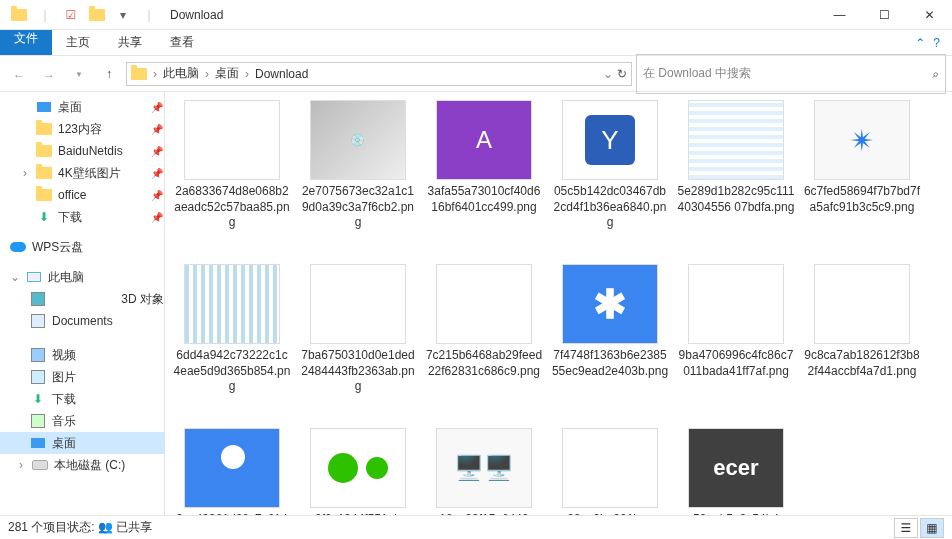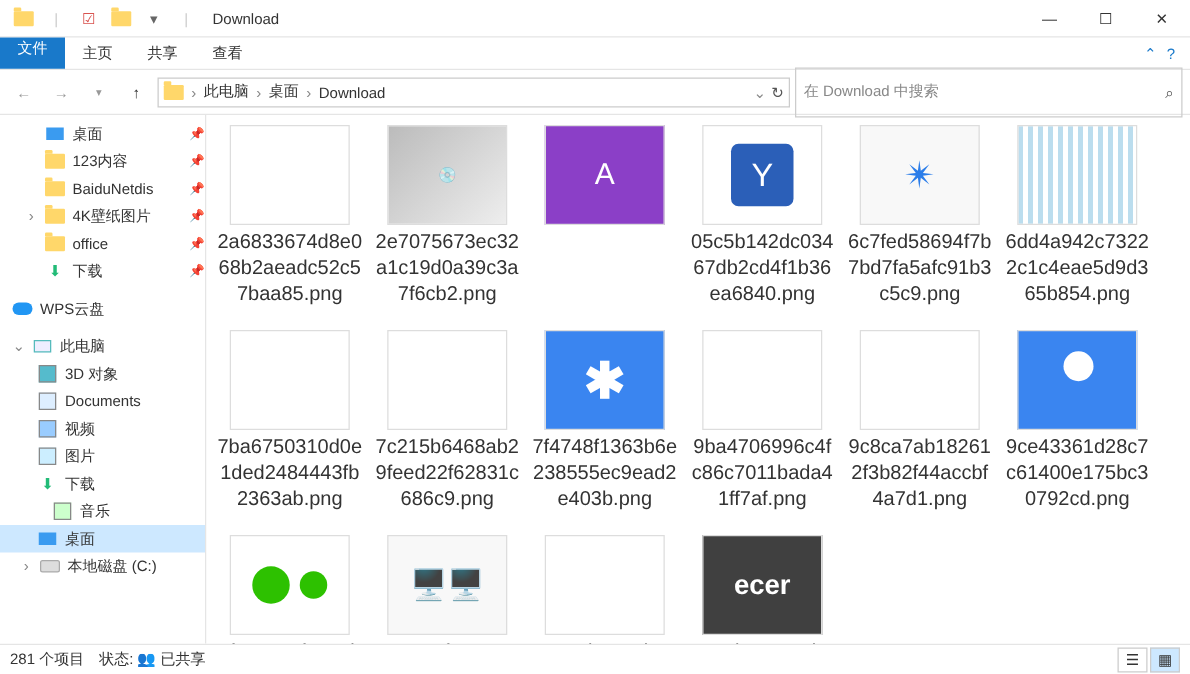--- a/index.html
+++ b/index.html
@@ -37,24 +37,24 @@
 .tree-item.active { background: #cde8ff; }
 .tree-item.header { font-weight: normal; padding-left: 10px; }
 .tree-icon { width: 16px; height: 16px; display: flex; align-items: center; justify-content: center; }
 .tree-label { white-space: nowrap; overflow: hidden; text-overflow: ellipsis; flex: 1; }
 .pin { color: #888; font-size: 10px; }
 .expand { color: #888; width: 10px; text-align: center; }
 
 .content { flex: 1; overflow: auto; padding: 8px; display: grid; grid-template-columns: repeat(auto-fill, 118px); grid-auto-rows: 158px; gap: 6px 8px; align-content: start; }
 .file { display: flex; flex-direction: column; align-items: center; text-align: center; }
 .thumb { width: 96px; height: 80px; border: 1px solid #ddd; background: #f8f8f8; display: flex; align-items: center; justify-content: center; margin-bottom: 4px; overflow: hidden; }
-.fname { font-size: 16px; color: #333; word-break: break-all; line-height: 1.3; max-height: 62px; overflow: hidden; }
-
-
-.statusbar { height: 24px; border-top: 1px solid #e5e5e5; display: flex; align-items: center; padding: 0 8px; gap: 12px; font-size: 12px; color: #333; background: #fff; position: absolute; bottom: 0; left: 0; right: 0; }
+.fname { font-size: 12px; color: #333; word-break: break-all; line-height: 1.3; max-height: 62px; overflow: hidden; }
+
+
+.statusbar { height: 24px; border-top: 1px solid #e5e5e5; display: flex; align-items: center; padding: 0 8px; font-size: 12px; color: #333; background: #fff; position: absolute; bottom: 0; left: 0; right: 0; }
 .statusbar .views { margin-left: auto; display: flex; gap: 2px; }
 .view-btn { width: 24px; height: 20px; border: 1px solid #ccc; display: flex; align-items: center; justify-content: center; }
 
 
 .folder-icon { width: 16px; height: 12px; background: #ffd76a; border-radius: 1px; position: relative; }
 .folder-icon::before { content: ""; position: absolute; top: -3px; left: 0; width: 6px; height: 3px; background: #ffd76a; border-radius: 1px 1px 0 0; }
 .drive-icon { width: 16px; height: 10px; background: #ddd; border: 1px solid #aaa; border-radius: 2px; }
 .pc-icon { width: 14px; height: 10px; border: 1px solid #5bb; background: #eef; }
 .square-icon { width: 14px; height: 14px; border: 1px solid #888; }
 .blue-sq { width: 14px; height: 10px; background: #3a9bf0; }
@@ -193,51 +193,51 @@
     </div>
     <div style="height:8px"></div>
     <div class="tree-item header">
       <span class="expand">⌄</span>
       <span class="tree-icon">
           <div class="pc-icon"></div>
         </span>
       <span class="tree-label">此电脑</span>
     </div>
     <div id="pc-list">
-        <div class="tree-item" style="padding-left: 30px;">
+        <div class="tree-item" style="padding-left: 30px; text-align: right;">
           <span class="tree-icon">
             <div class="square-icon" style="background:#5bc"></div>
           </span>
           <span class="tree-label">3D 对象</span>
         </div>
         <div class="tree-item" style="padding-left: 30px;">
           <span class="tree-icon">
             <div class="square-icon" style="background:#def"></div>
           </span>
           <span class="tree-label">Documents</span>
         </div>
-        <div class="tree-item" style="padding-left: 30px;">
+        <div class="tree-item" style="padding-left: 30px; margin-top: 12px;">
           <span class="tree-icon">
             <div class="square-icon" style="background:#9cf"></div>
           </span>
           <span class="tree-label">视频</span>
         </div>
         <div class="tree-item" style="padding-left: 30px;">
           <span class="tree-icon">
             <div class="square-icon" style="background:#cef"></div>
           </span>
           <span class="tree-label">图片</span>
         </div>
         <div class="tree-item" style="padding-left: 30px;">
           <span class="tree-icon">
             <span style="color:#2b7">⬇</span>
           </span>
           <span class="tree-label">下载</span>
         </div>
-        <div class="tree-item" style="padding-left: 42px;">
+        <div class="tree-item" style="padding-left: 30px;">
           <span class="tree-icon">
             <div class="square-icon" style="background:#cfc"></div>
           </span>
           <span class="tree-label">音乐</span>
         </div>
         <div class="tree-item active" style="padding-left: 30px;">
           <span class="tree-icon">
             <div class="blue-sq"></div>
           </span>
           <span class="tree-label">桌面</span>
@@ -255,26 +255,31 @@
       <div class="file">
         <div class="thumb th-white"></div>
         <div class="fname">2a6833674d8e068b2aeadc52c57baa85.png</div>
       </div>
       <div class="file">
         <div class="thumb th-setup">💿</div>
         <div class="fname">2e7075673ec32a1c19d0a39c3a7f6cb2.png</div>
       </div>
       <div class="file">
         <div class="thumb th-purple">A</div>
+        <div class="fname">3afa55a73010cf40d616bf6401cc499.png</div>
       </div>
       <div class="file">
         <div class="thumb" style="background:#fff">
           <div style="width:50px;height:50px;background:#2b5fb8;border-radius:6px;color:#fff;display:flex;align-items:center;justify-content:center;font-size:26px">Y</div>
         </div>
         <div class="fname">05c5b142dc03467db2cd4f1b36ea6840.png</div>
+      </div>
+      <div class="file">
+        <div class="thumb th-grid"></div>
+        <div class="fname">5e289d1b282c95c11140304556 07bdfa.png</div>
       </div>
       <div class="file">
         <div class="thumb" style="font-size:30px;color:#2b7de9">✴</div>
         <div class="fname">6c7fed58694f7b7bd7fa5afc91b3c5c9.png</div>
       </div>
       <div class="file">
         <div class="thumb" style="background:repeating-linear-gradient(90deg,#bde 0 4px,#fff 4px 8px)"></div>
         <div class="fname">6dd4a942c73222c1c4eae5d9d365b854.png</div>
       </div>
       <div class="file">

